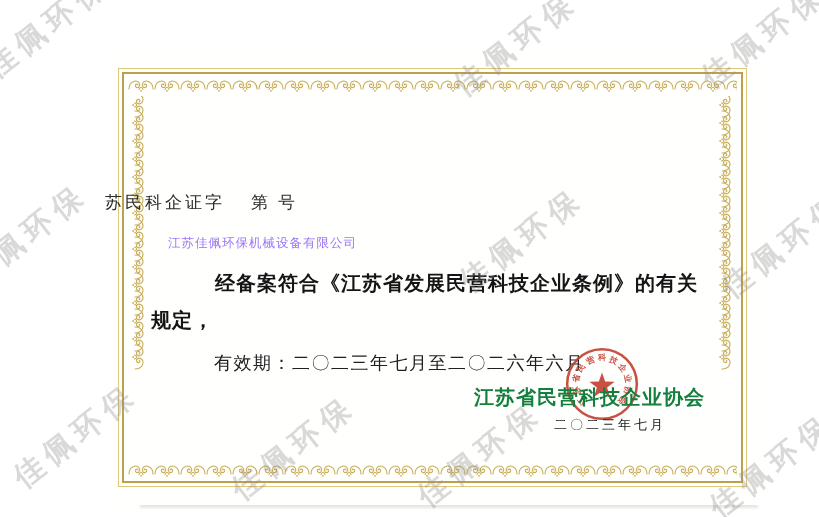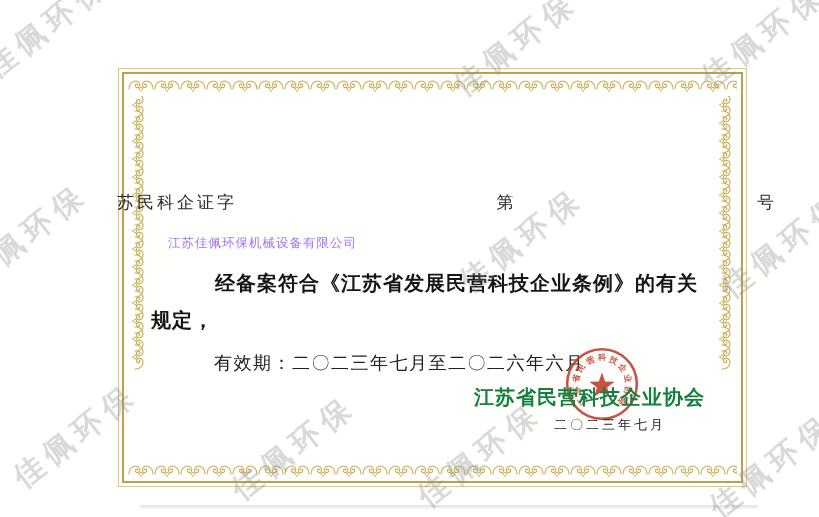--- a/index.html
+++ b/index.html
@@ -35,22 +35,22 @@
   .orn-left{left:2px;top:22px;bottom:22px;width:20px;flex-direction:column;}
   .orn-right{right:2px;top:22px;bottom:22px;width:20px;flex-direction:column;align-items:flex-end;}
   .orn svg{flex:none;}
   
   .content{position:absolute;inset:0;z-index:3;}
   .cert-title{
     position:absolute;left:0;top:57px;width:100%;text-align:center;
     font-size:50px;font-weight:bold;color:#1e1e1e;letter-spacing:1px;
   }
   .cert-no-row{
-    position:absolute;left:12px;top:139px;width:100%;
-    display:flex;justify-content:space-between;align-items:baseline;
+    position:absolute;left:0;top:139px;width:100%;
+    display:flex;justify-content:flex-start;align-items:baseline;
     color:#2a2a2a;
   }
   .cert-no-label{font-size:17px;letter-spacing:3px;}
   .cert-no-prefix{font-size:17px;margin-left:26px;}
   .cert-no-number{font-size:12px;color:#5f5f5f;margin-left:9px;letter-spacing:.5px;}
   .cert-no-suffix{font-size:17px;margin-left:10px;}
   .company{
     position:absolute;left:63px;top:183px;
     font-size:12.5px;color:#8b5cf6;letter-spacing:1px;opacity:.85;
   }

